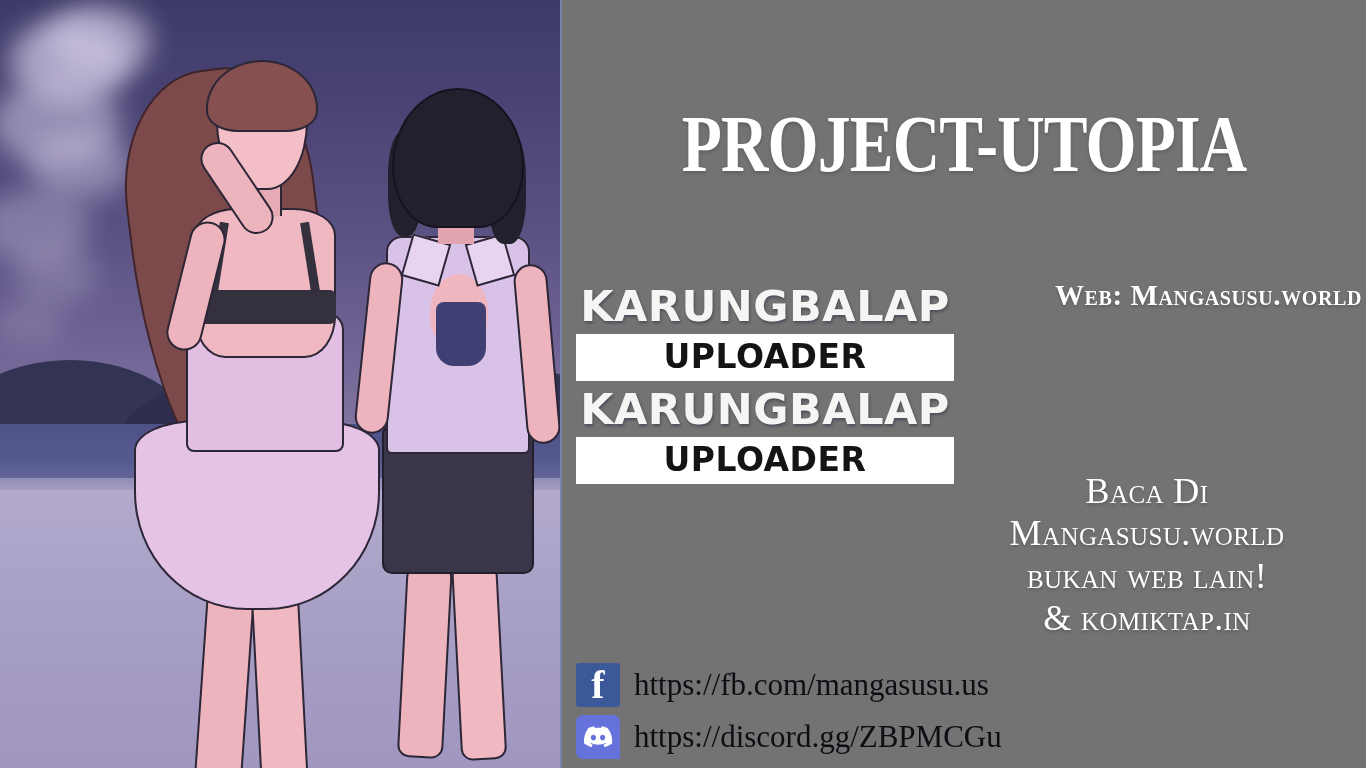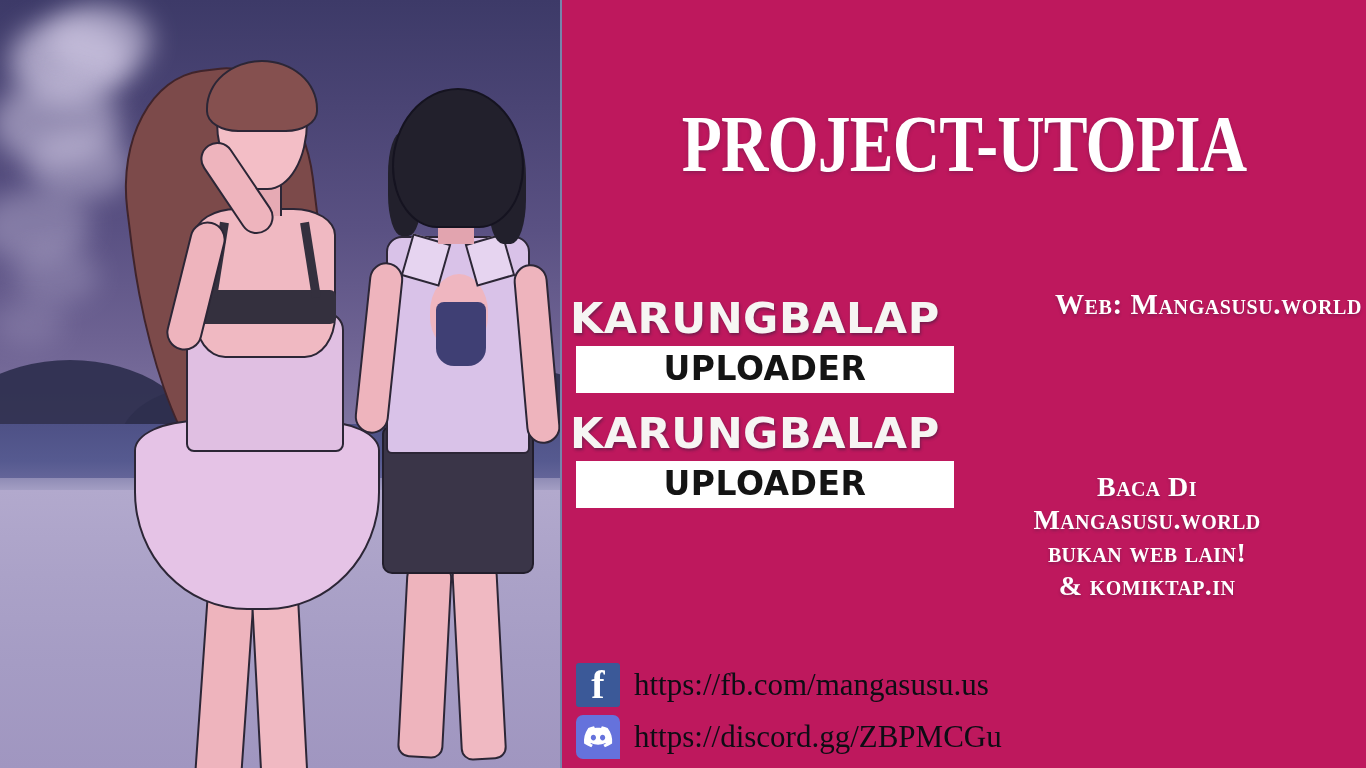--- a/index.html
+++ b/index.html
@@ -203,21 +203,21 @@
   .b-legR{
     position:absolute; left:126px; top:468px; width:46px; height:204px;
     background:#f0b9c2; border:2.5px solid #2c2636;
     border-radius:20px 20px 12px 12px; transform:rotate(-3deg);
   }
 
   
   #panel{
     position:absolute; left:562px; top:0;
     width:804px; height:768px;
-    background:#be185d;
+    background:#737373;
   }
   #panel-divider{
     position:absolute; left:560px; top:0; width:3px; height:768px;
     background:#7684ab;
   }
 
   
   #title{
     position:absolute; left:0; top:104px; width:804px;
     text-align:center;
@@ -250,49 +250,49 @@
     margin:0 6px 2px;
     line-height:1;
   }
   .person{
     display:block;
     color:#f6f5f3;
     font-family:"DejaVu Sans", sans-serif;
     font-weight:700;
     font-size:43px;
     letter-spacing:.5px;
-    text-align:left;
-    margin:16px 0 4px;
+    text-align:center;
+    margin:4px 0 4px;
     line-height:1.12;
     text-shadow:1px 2px 3px rgba(28,32,55,.45);
   }
 
   
   #weblines{
     position:absolute; left:330px; top:276px; width:470px;
     text-align:right;
     font-family:"Liberation Serif", serif;
     font-variant:small-caps;
     font-weight:700;
     font-size:29px;
     color:#ffffff;
     line-height:1.32;
     letter-spacing:.6px;
     text-shadow:0 2px 3px rgba(30,35,60,.3);
   }
-  #weblines div{ white-space:nowrap;margin-top:9px; }
+  #weblines div{ white-space:nowrap; }
 
   
   #baca{
     position:absolute; left:380px; top:470px; width:410px;
     text-align:center;
     font-family:"Liberation Serif", serif;
     font-variant:small-caps;
-    font-weight:700;
-    font-size:28px;
+    font-weight:400;
+    font-size:36px;
     color:#ffffff;
     line-height:1.18;
     letter-spacing:.4px;
     text-shadow:0 2px 3px rgba(30,35,60,.3);
   }
   #baca div{ white-space:nowrap; }
 
   
   #socials{
     position:absolute; left:14px; top:660px; width:520px;

